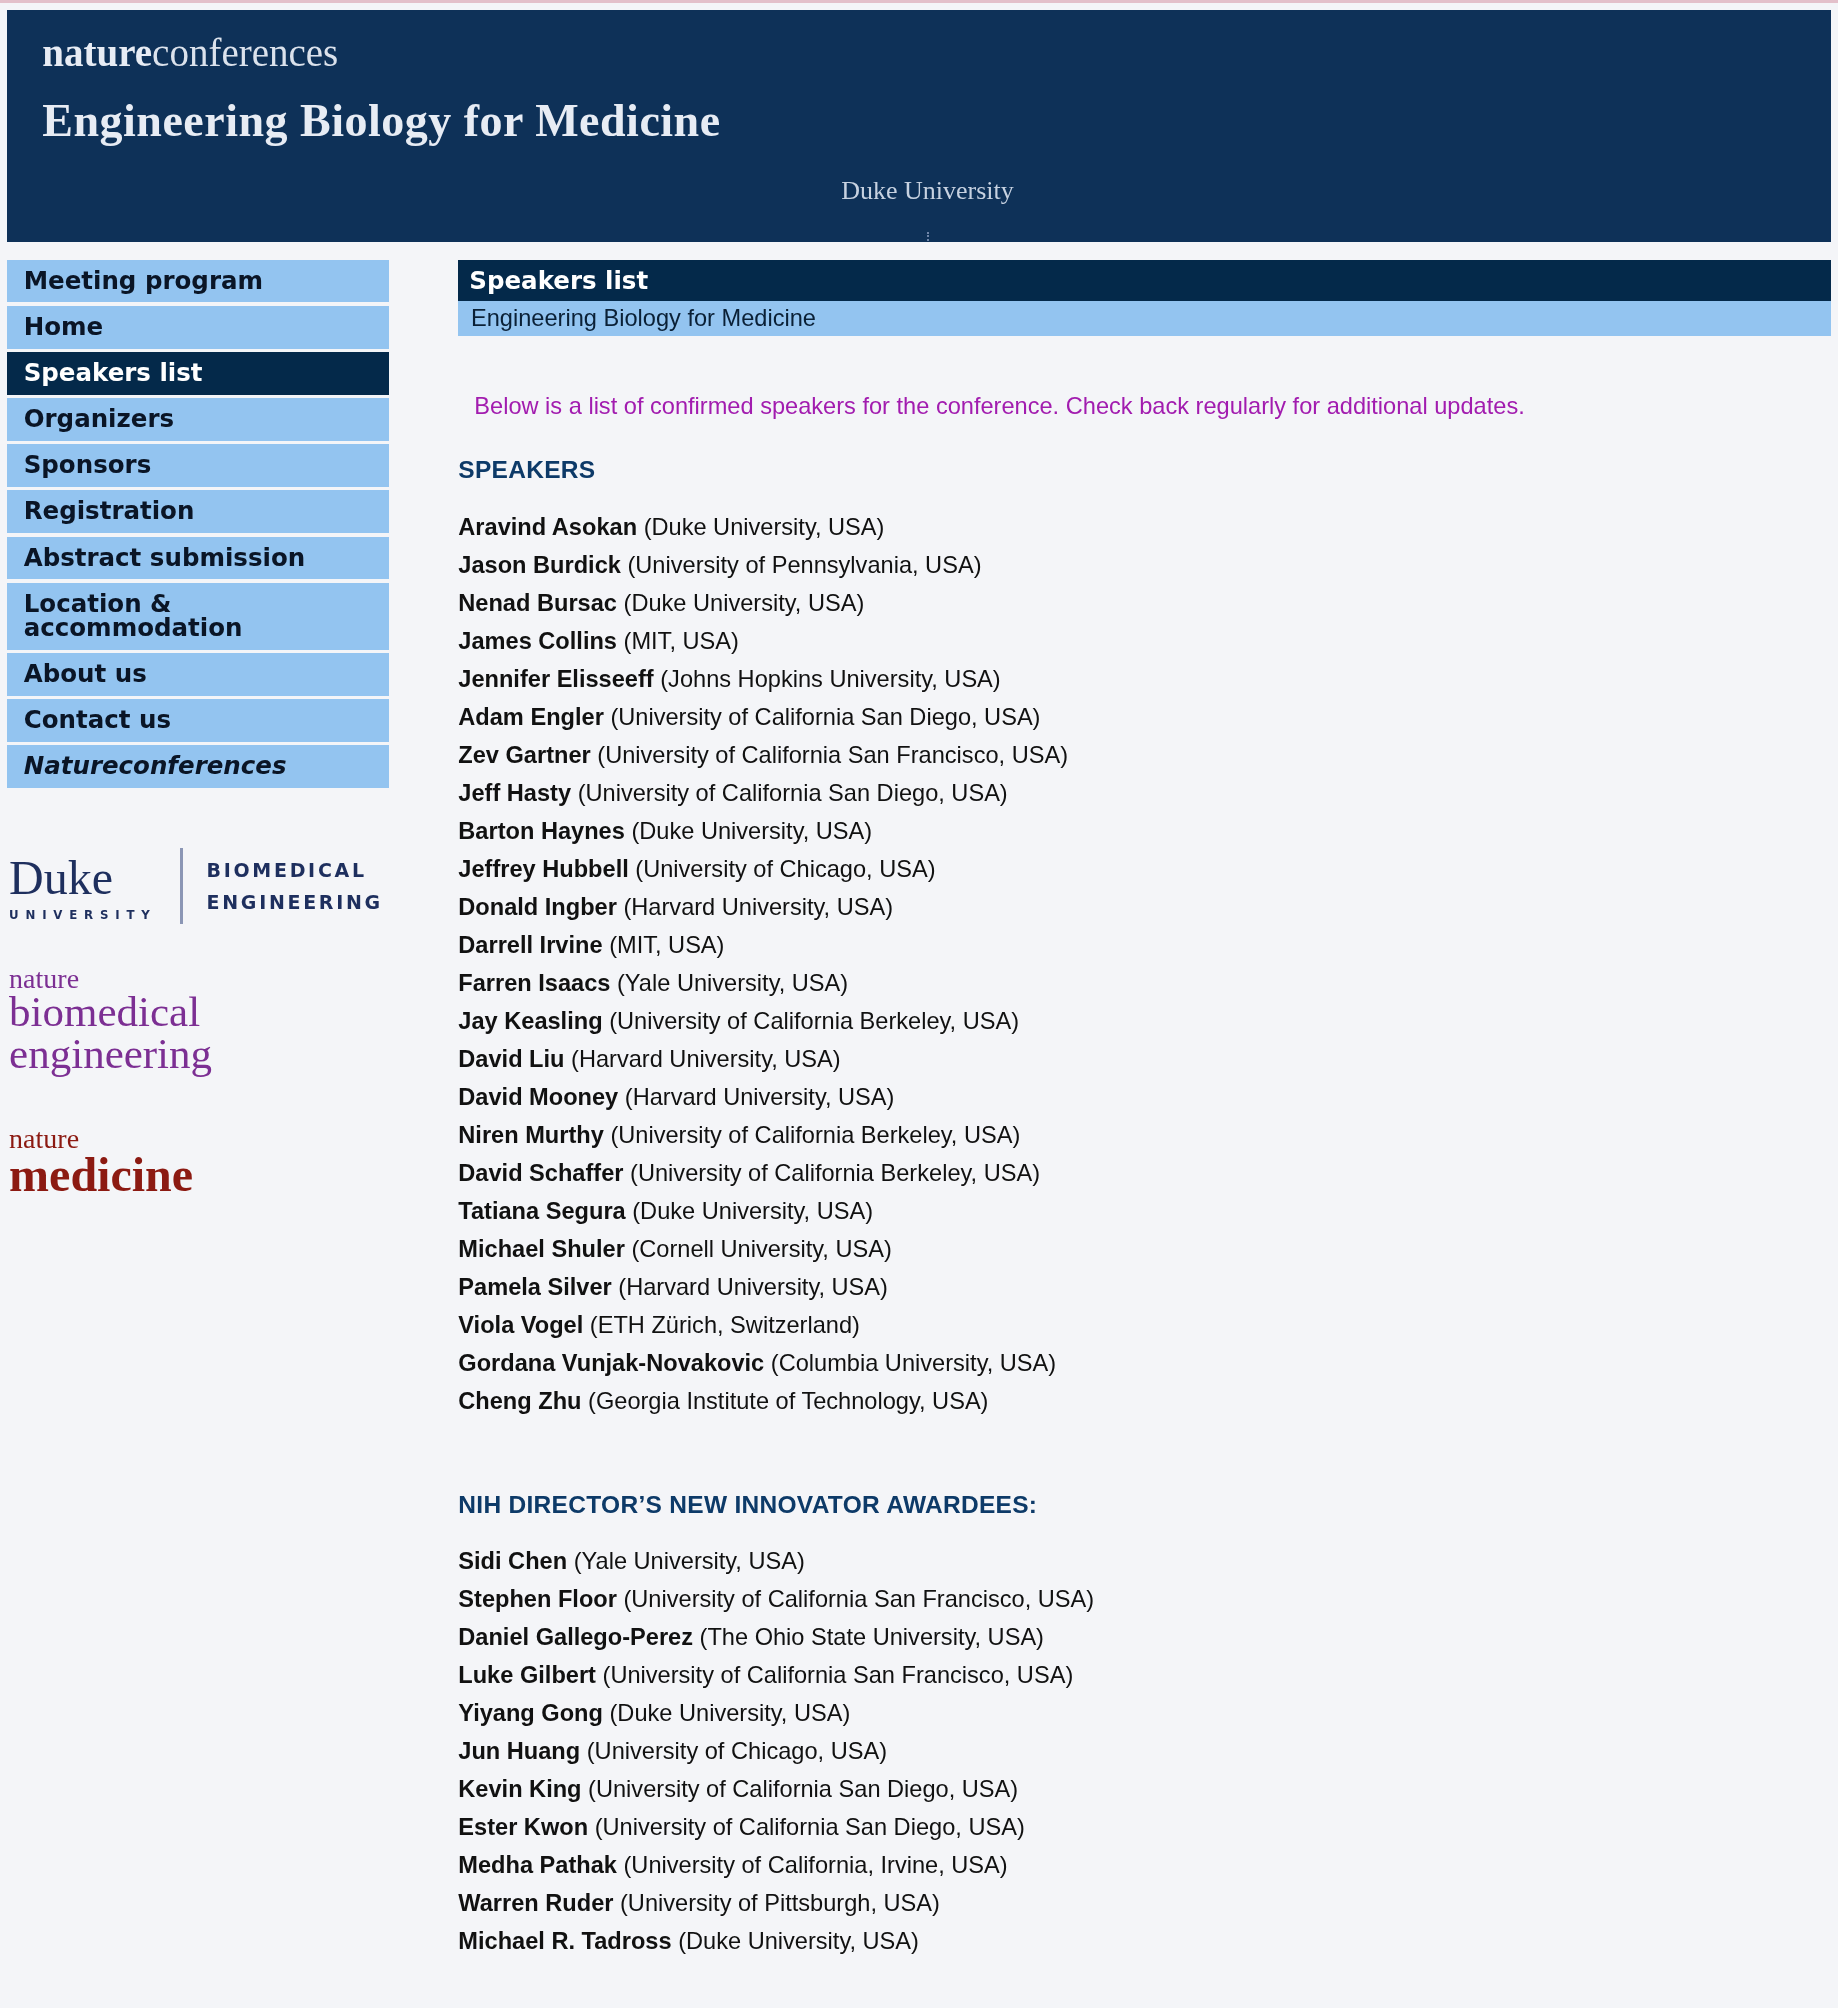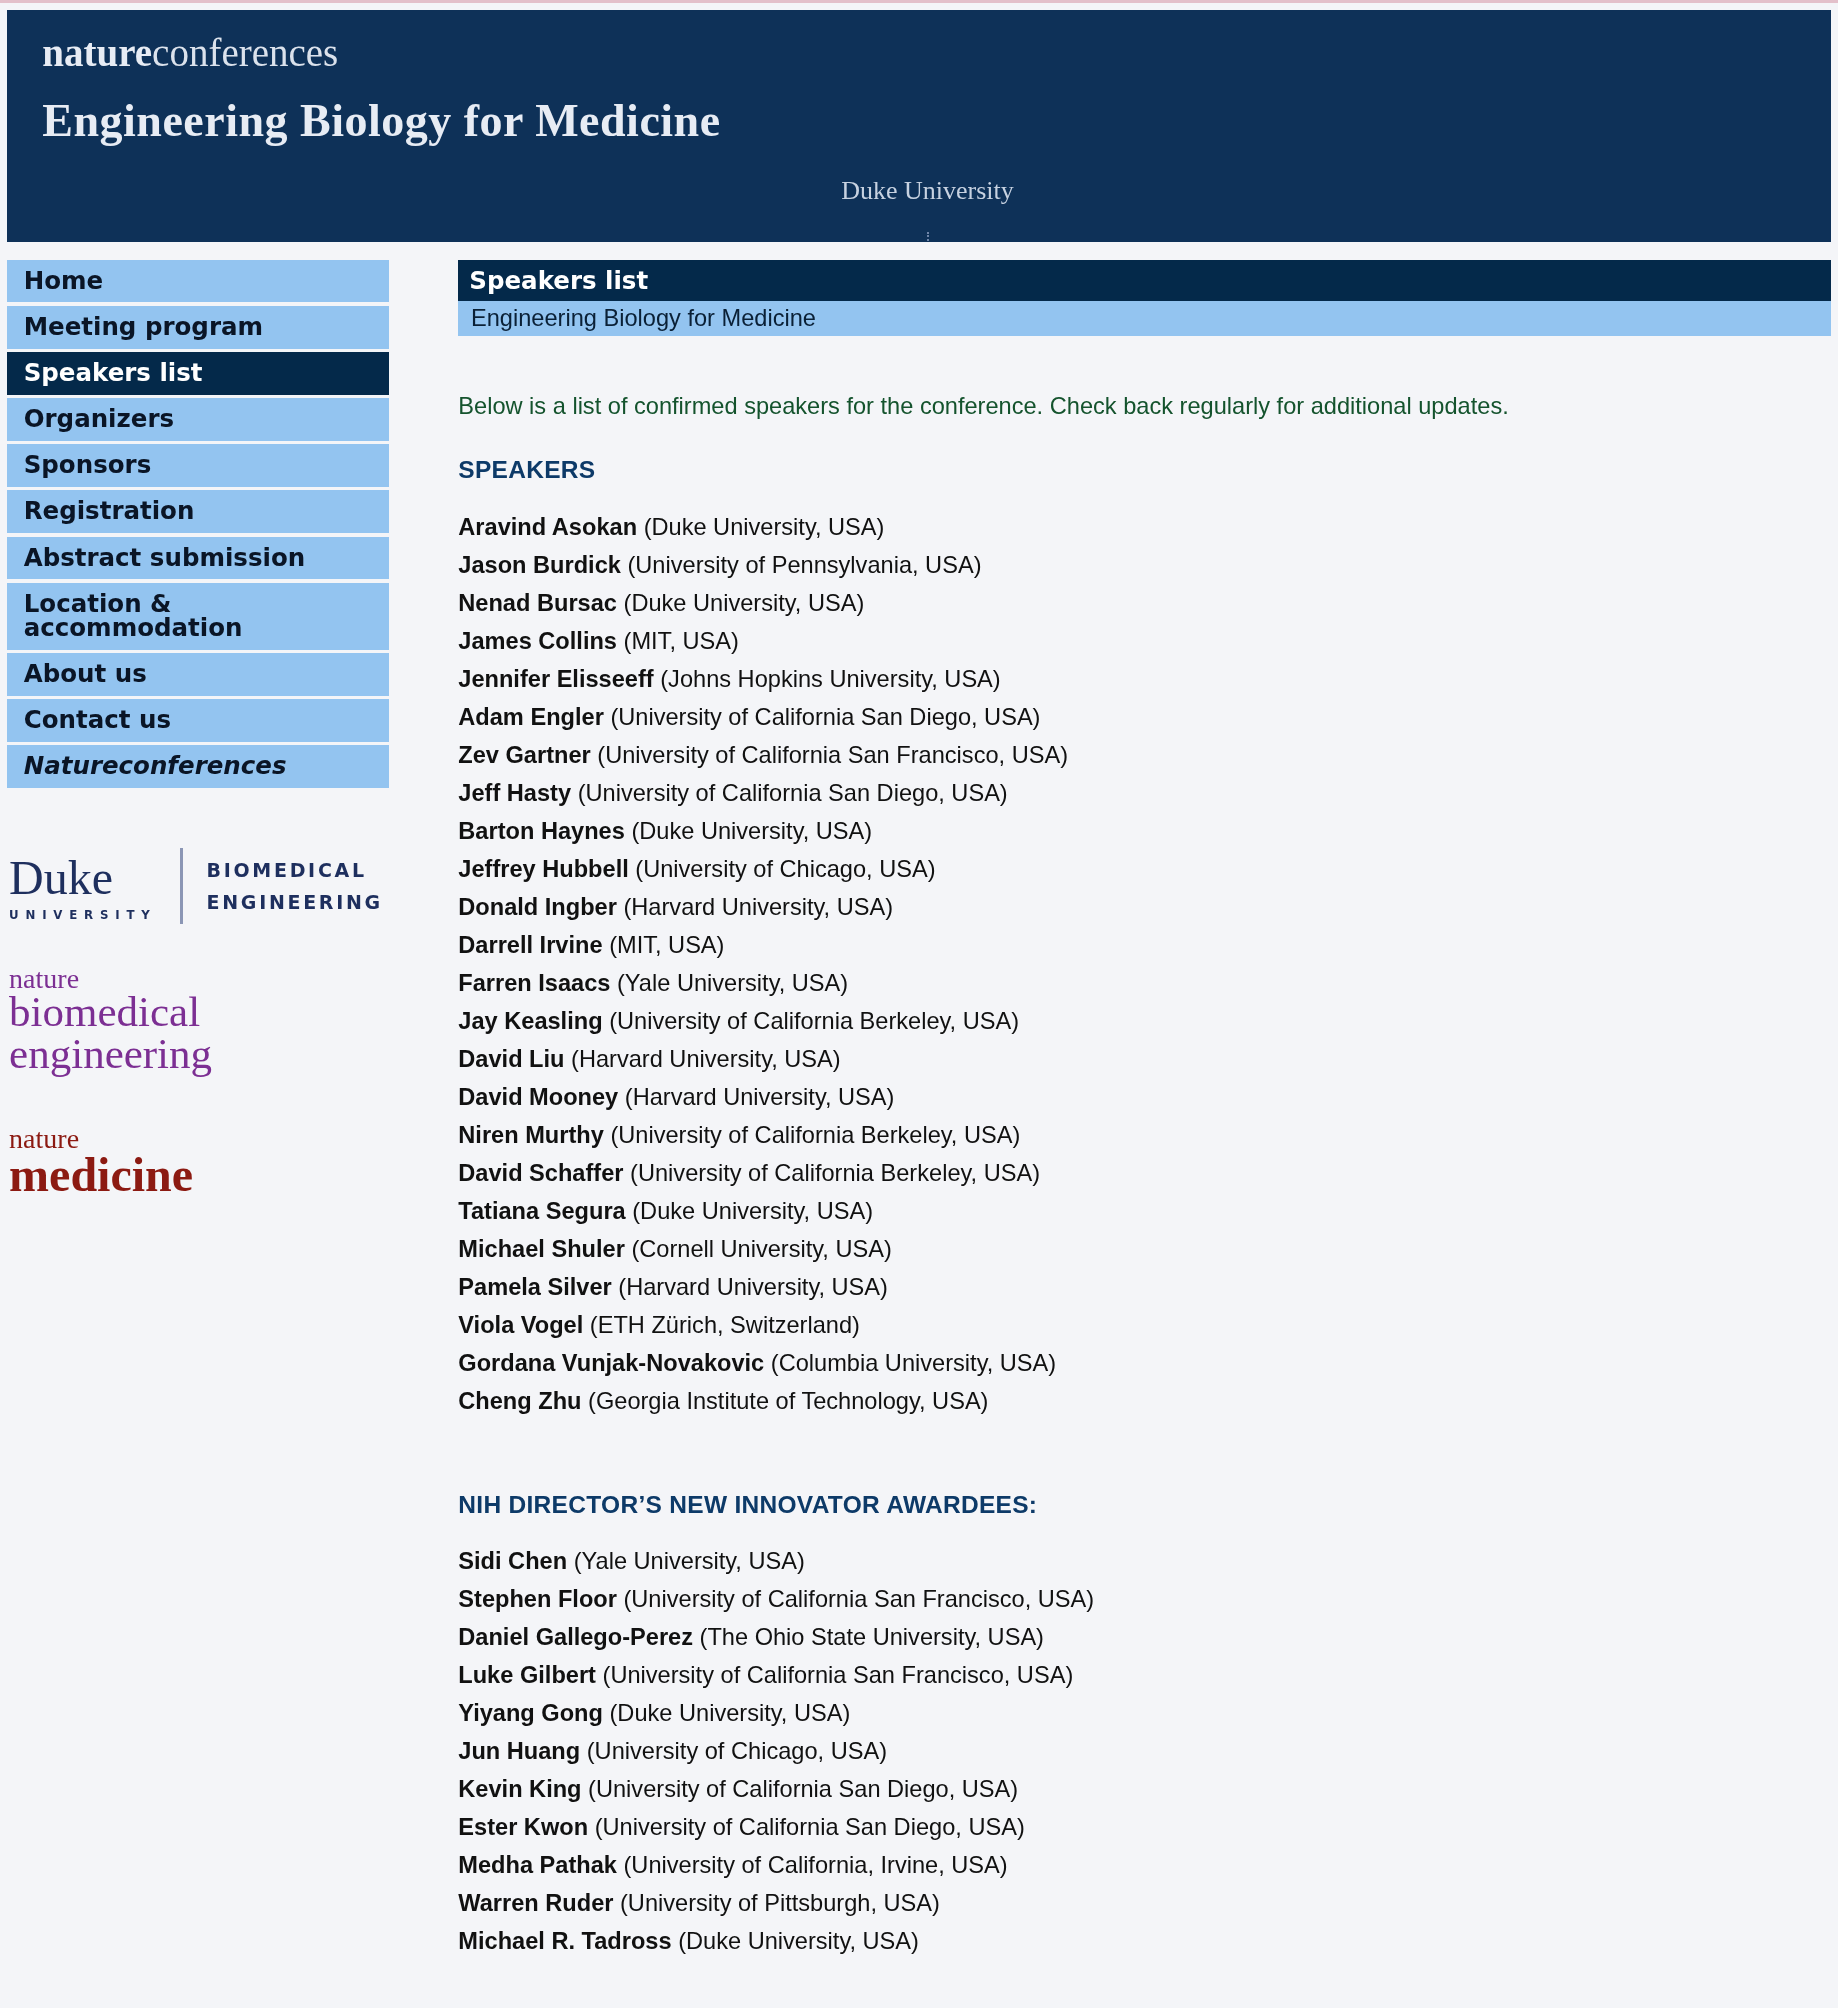--- a/index.html
+++ b/index.html
@@ -125,24 +125,24 @@
     padding-left: 11px;
   }
   .bar-blue {
     background: #93c4f0;
     color: #0a2036;
     font-size: 23.6px;
     line-height: 35px;
     padding-left: 12.7px;
   }
   .intro {
-    margin: 56px 0 0;
+    margin: 56px 16px 0;
     font-size: 23.6px;
     line-height: 29px;
-    color: #14532d;
+    color: #a21caf;
   }
   .section-heading {
     margin: 35px 0 0;
     font-weight: 700;
     font-size: 24.5px;
     letter-spacing: 0.3px;
     color: #0d3a68;
   }
   .section-heading.nih { margin-top: 71px; }
   .speaker-list { margin-top: 23.6px; }
@@ -166,22 +166,22 @@
     <span class="sep"></span>
     <span class="affil italic">Nature Medicine</span>
   </div>
 </header>
 
 <div class="layout">
 
   <aside class="left-col">
     <nav class="sidebar">
 
-    <a class="nav-item" href="#"><span>Home</span></a>
-        <a class="nav-item" href="#"><span>Meeting program</span></a>
+    <a class="nav-item" href="#"><span>Meeting program</span></a>
+        <a class="nav-item" href="#"><span>Home</span></a>
         <a class="nav-item active" href="#"><span>Speakers list</span></a>
         <a class="nav-item" href="#"><span>Organizers</span></a>
         <a class="nav-item" href="#"><span>Sponsors</span></a>
         <a class="nav-item" href="#"><span>Registration</span></a>
         <a class="nav-item" href="#"><span>Abstract submission</span></a>
         <a class="nav-item" href="#"><span>Location &amp; accommodation</span></a>
         <a class="nav-item" href="#"><span>About us</span></a>
         <a class="nav-item" href="#"><span>Contact us</span></a>
         <a class="nav-item italic" href="#"><span>Natureconferences</span></a>
       </nav>

